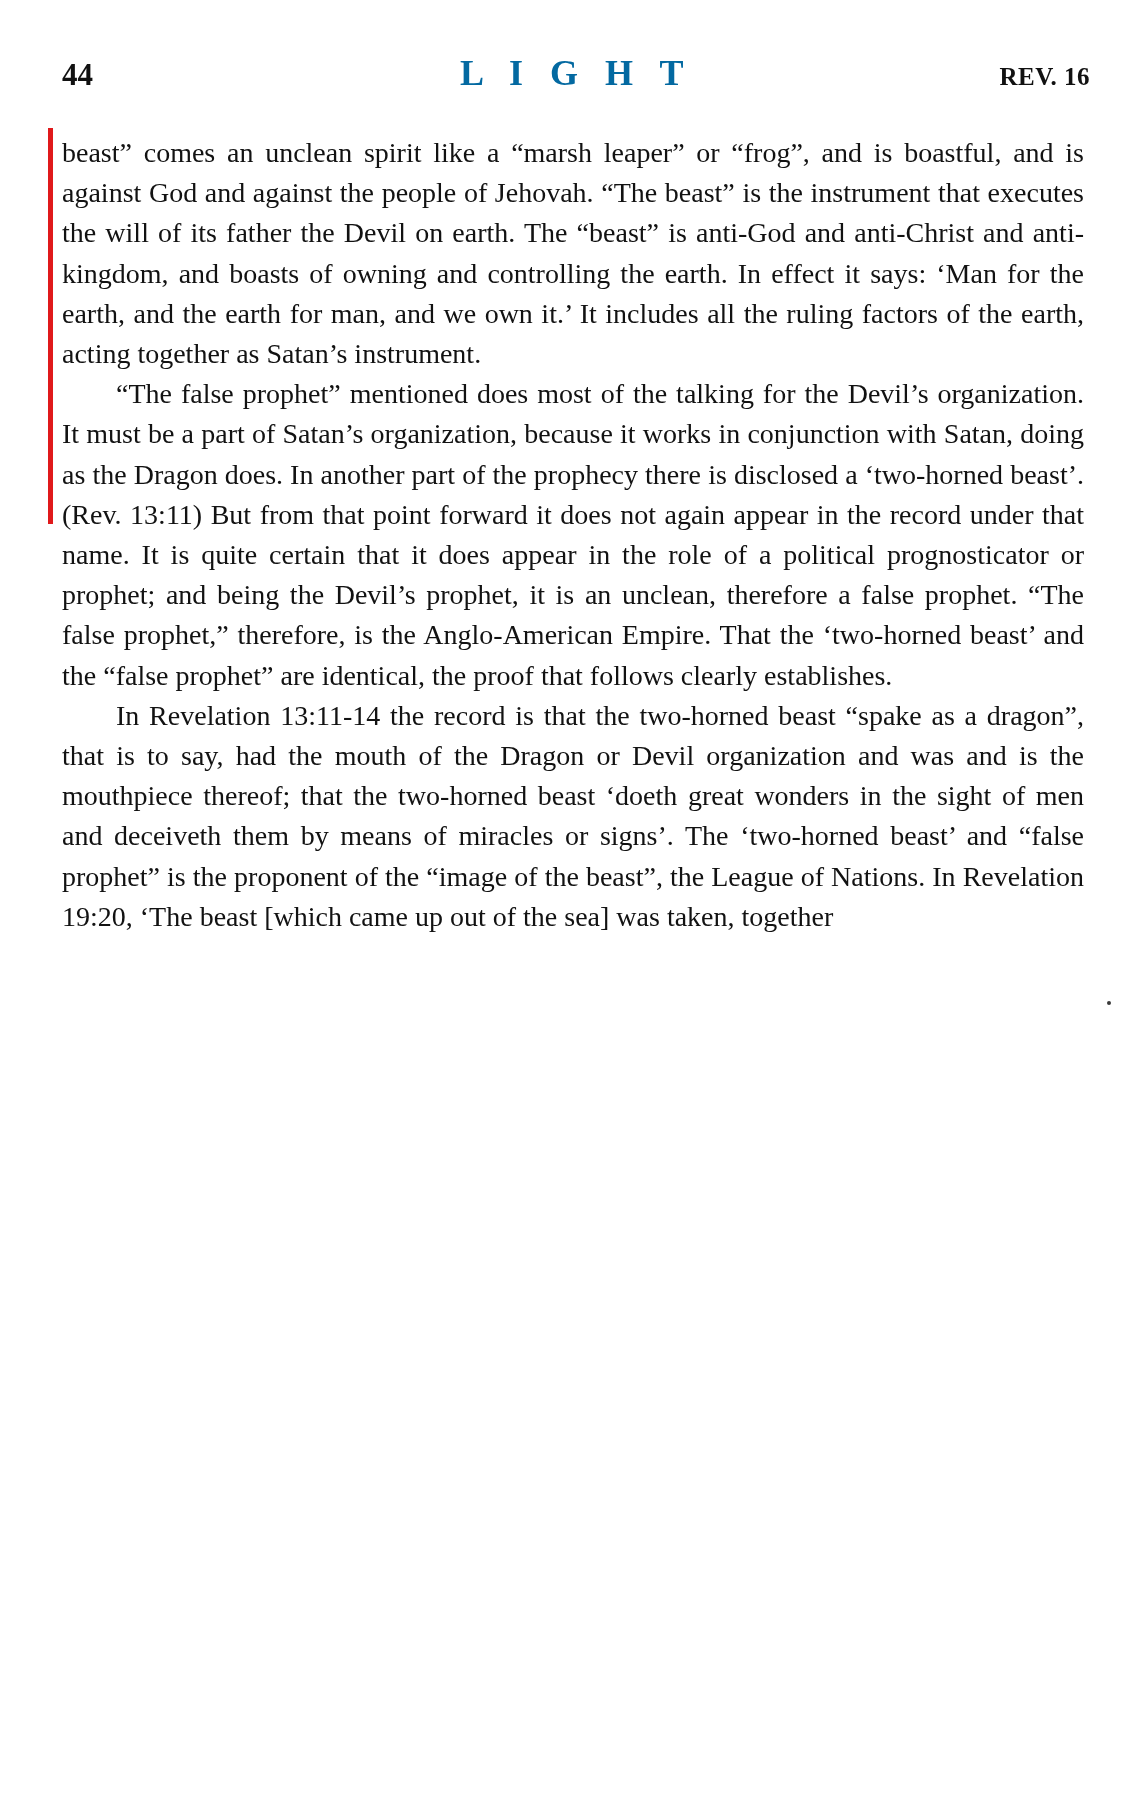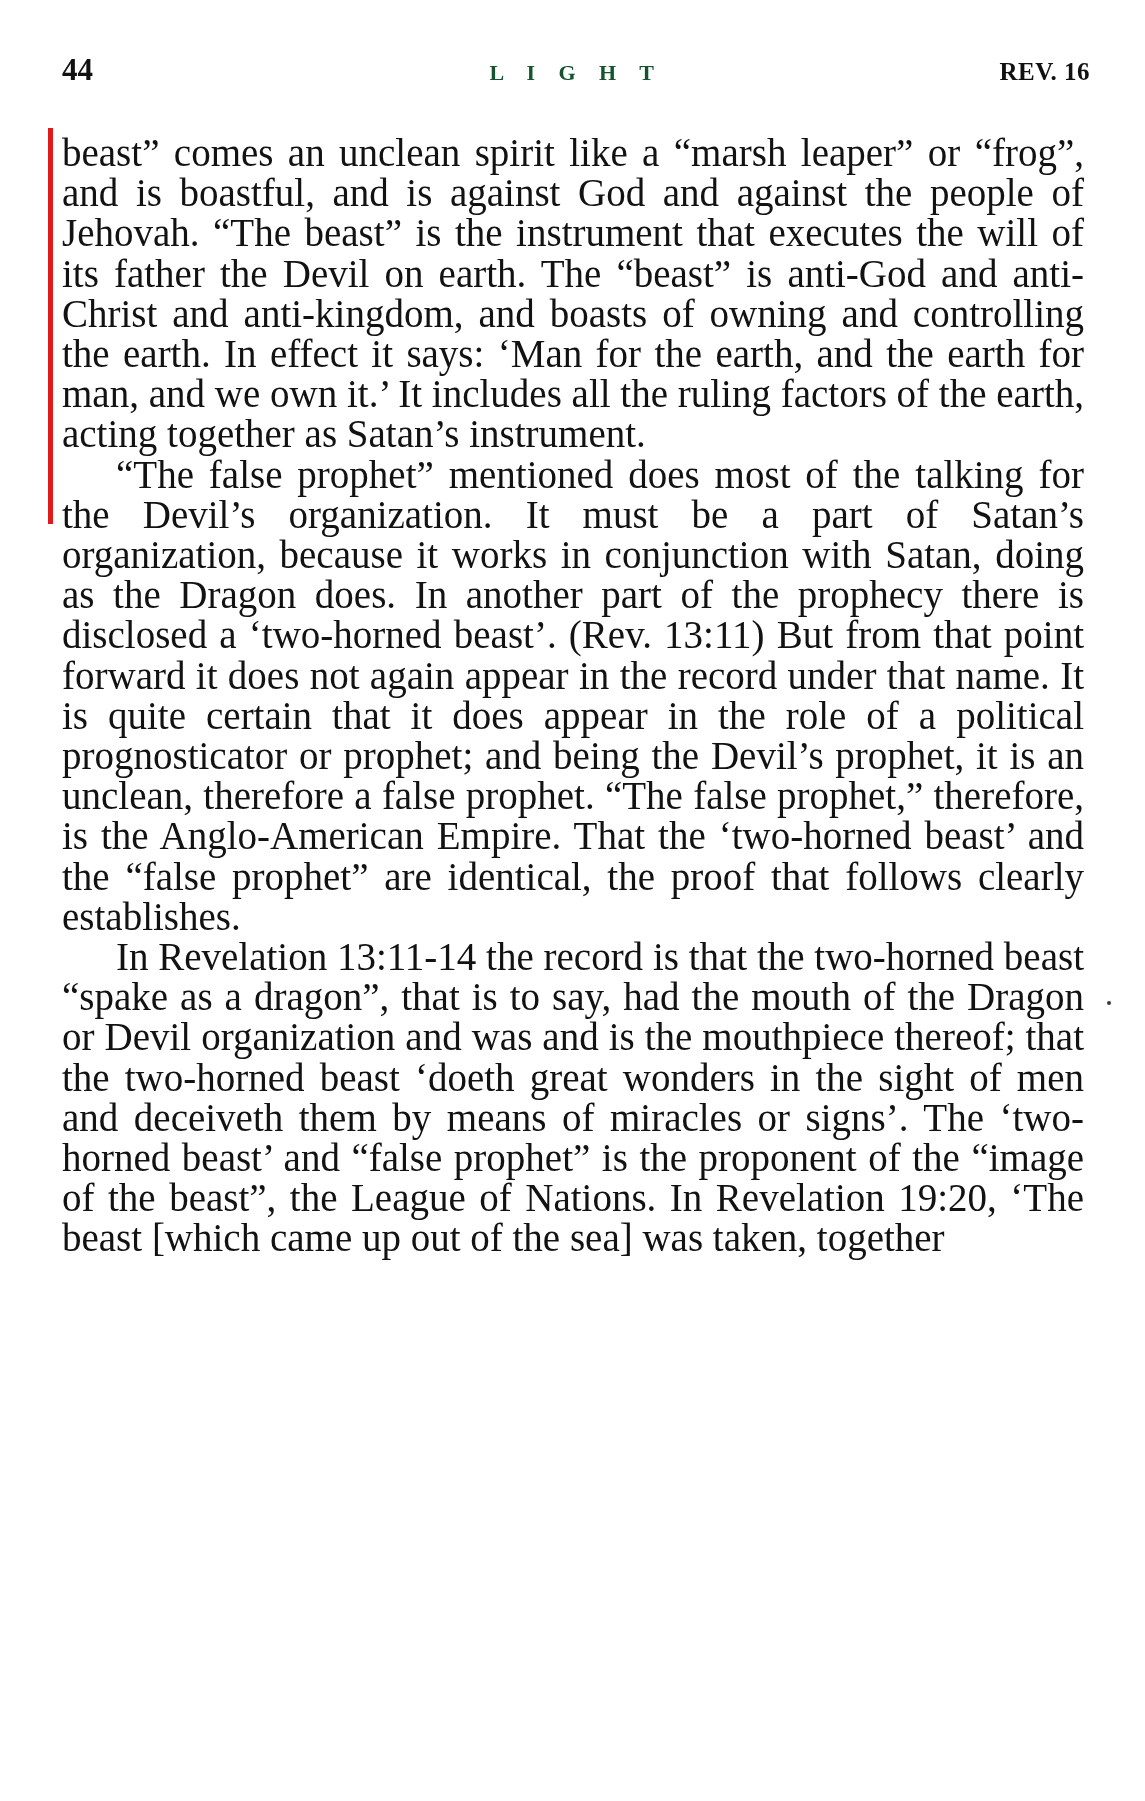--- a/index.html
+++ b/index.html
@@ -32,39 +32,39 @@
     align-items: baseline;
     justify-content: space-between;
   }
   .header .page-number {
     font-size: 31px;
     font-weight: bold;
     letter-spacing: 0px;
     color: #111;
   }
   .header .book-title {
-    font-size: 22px;
+    font-size: 36px;
     font-weight: bold;
     letter-spacing: 9px;
     margin-left: 60px;
-    color: #14532d;
+    color: #0369a1;
   }
   .header .running-ref {
     font-size: 25px;
     font-weight: bold;
     color: #111;
     letter-spacing: 0.5px;
     text-align: right;
   }
   .body-text {
     position: absolute;
     top: 133px;
     left: 62px;
     width: 1022px;
-    font-size: 39px;
+    font-size: 28px;
     line-height: 40.2px;
     text-align: justify;
     text-justify: inter-word;
     color: #121212;
   }
   .body-text p {
     margin: 0;
     text-indent: 54px;
   }
   .body-text p.no-indent {

